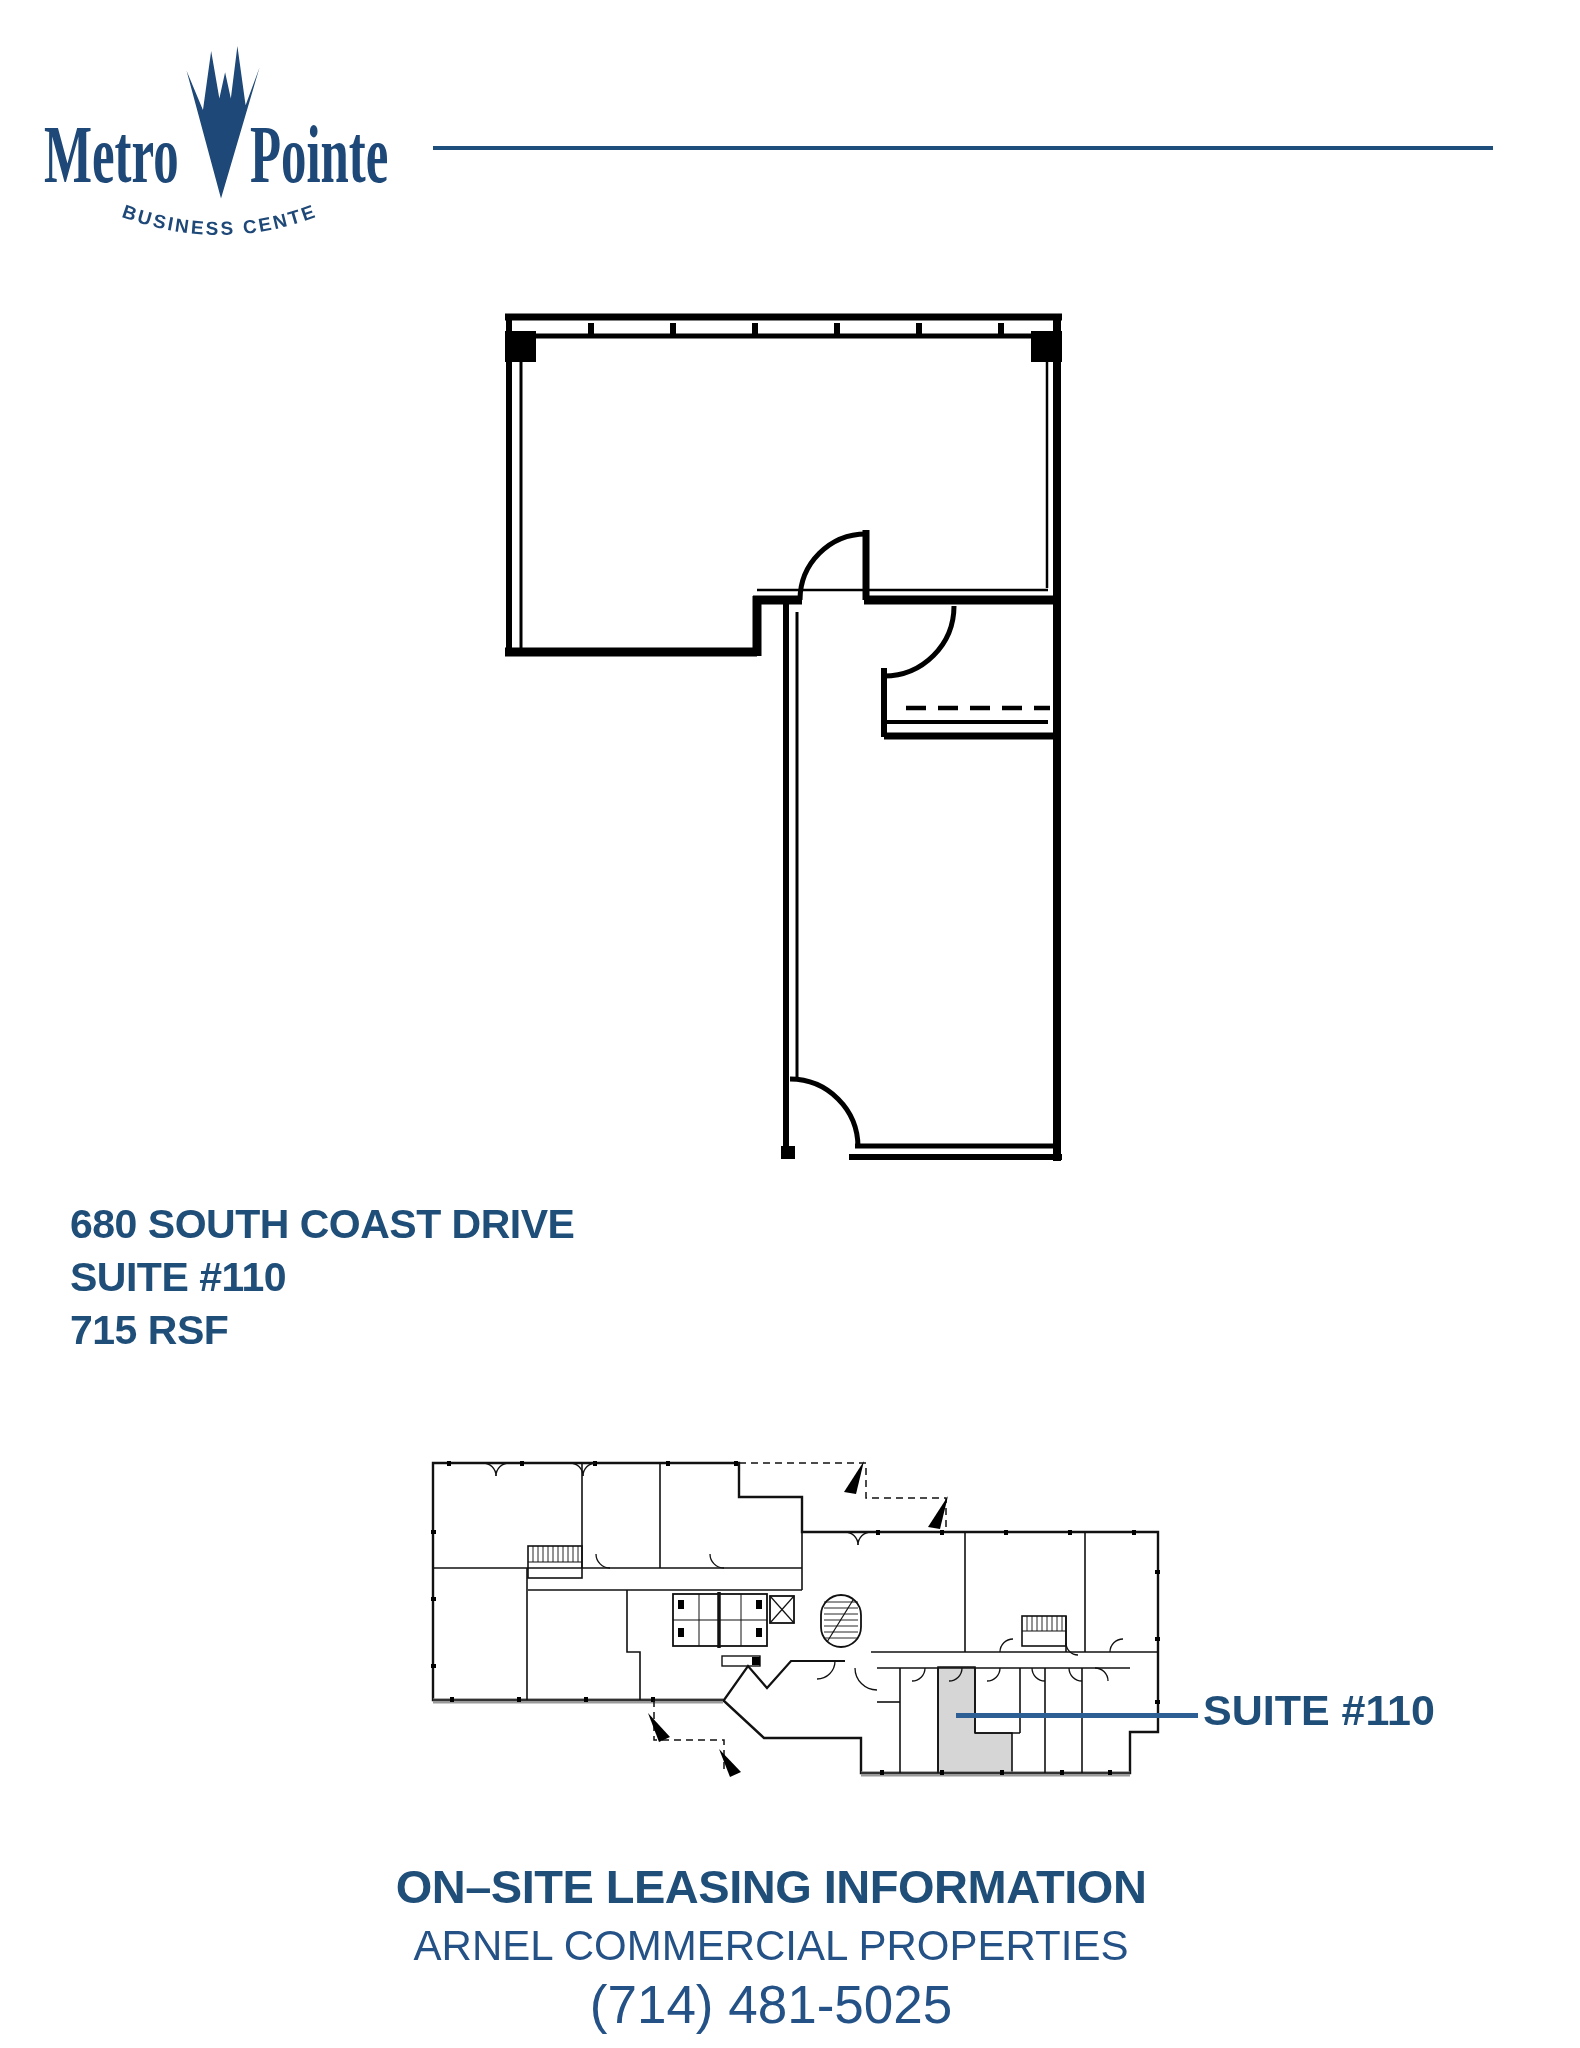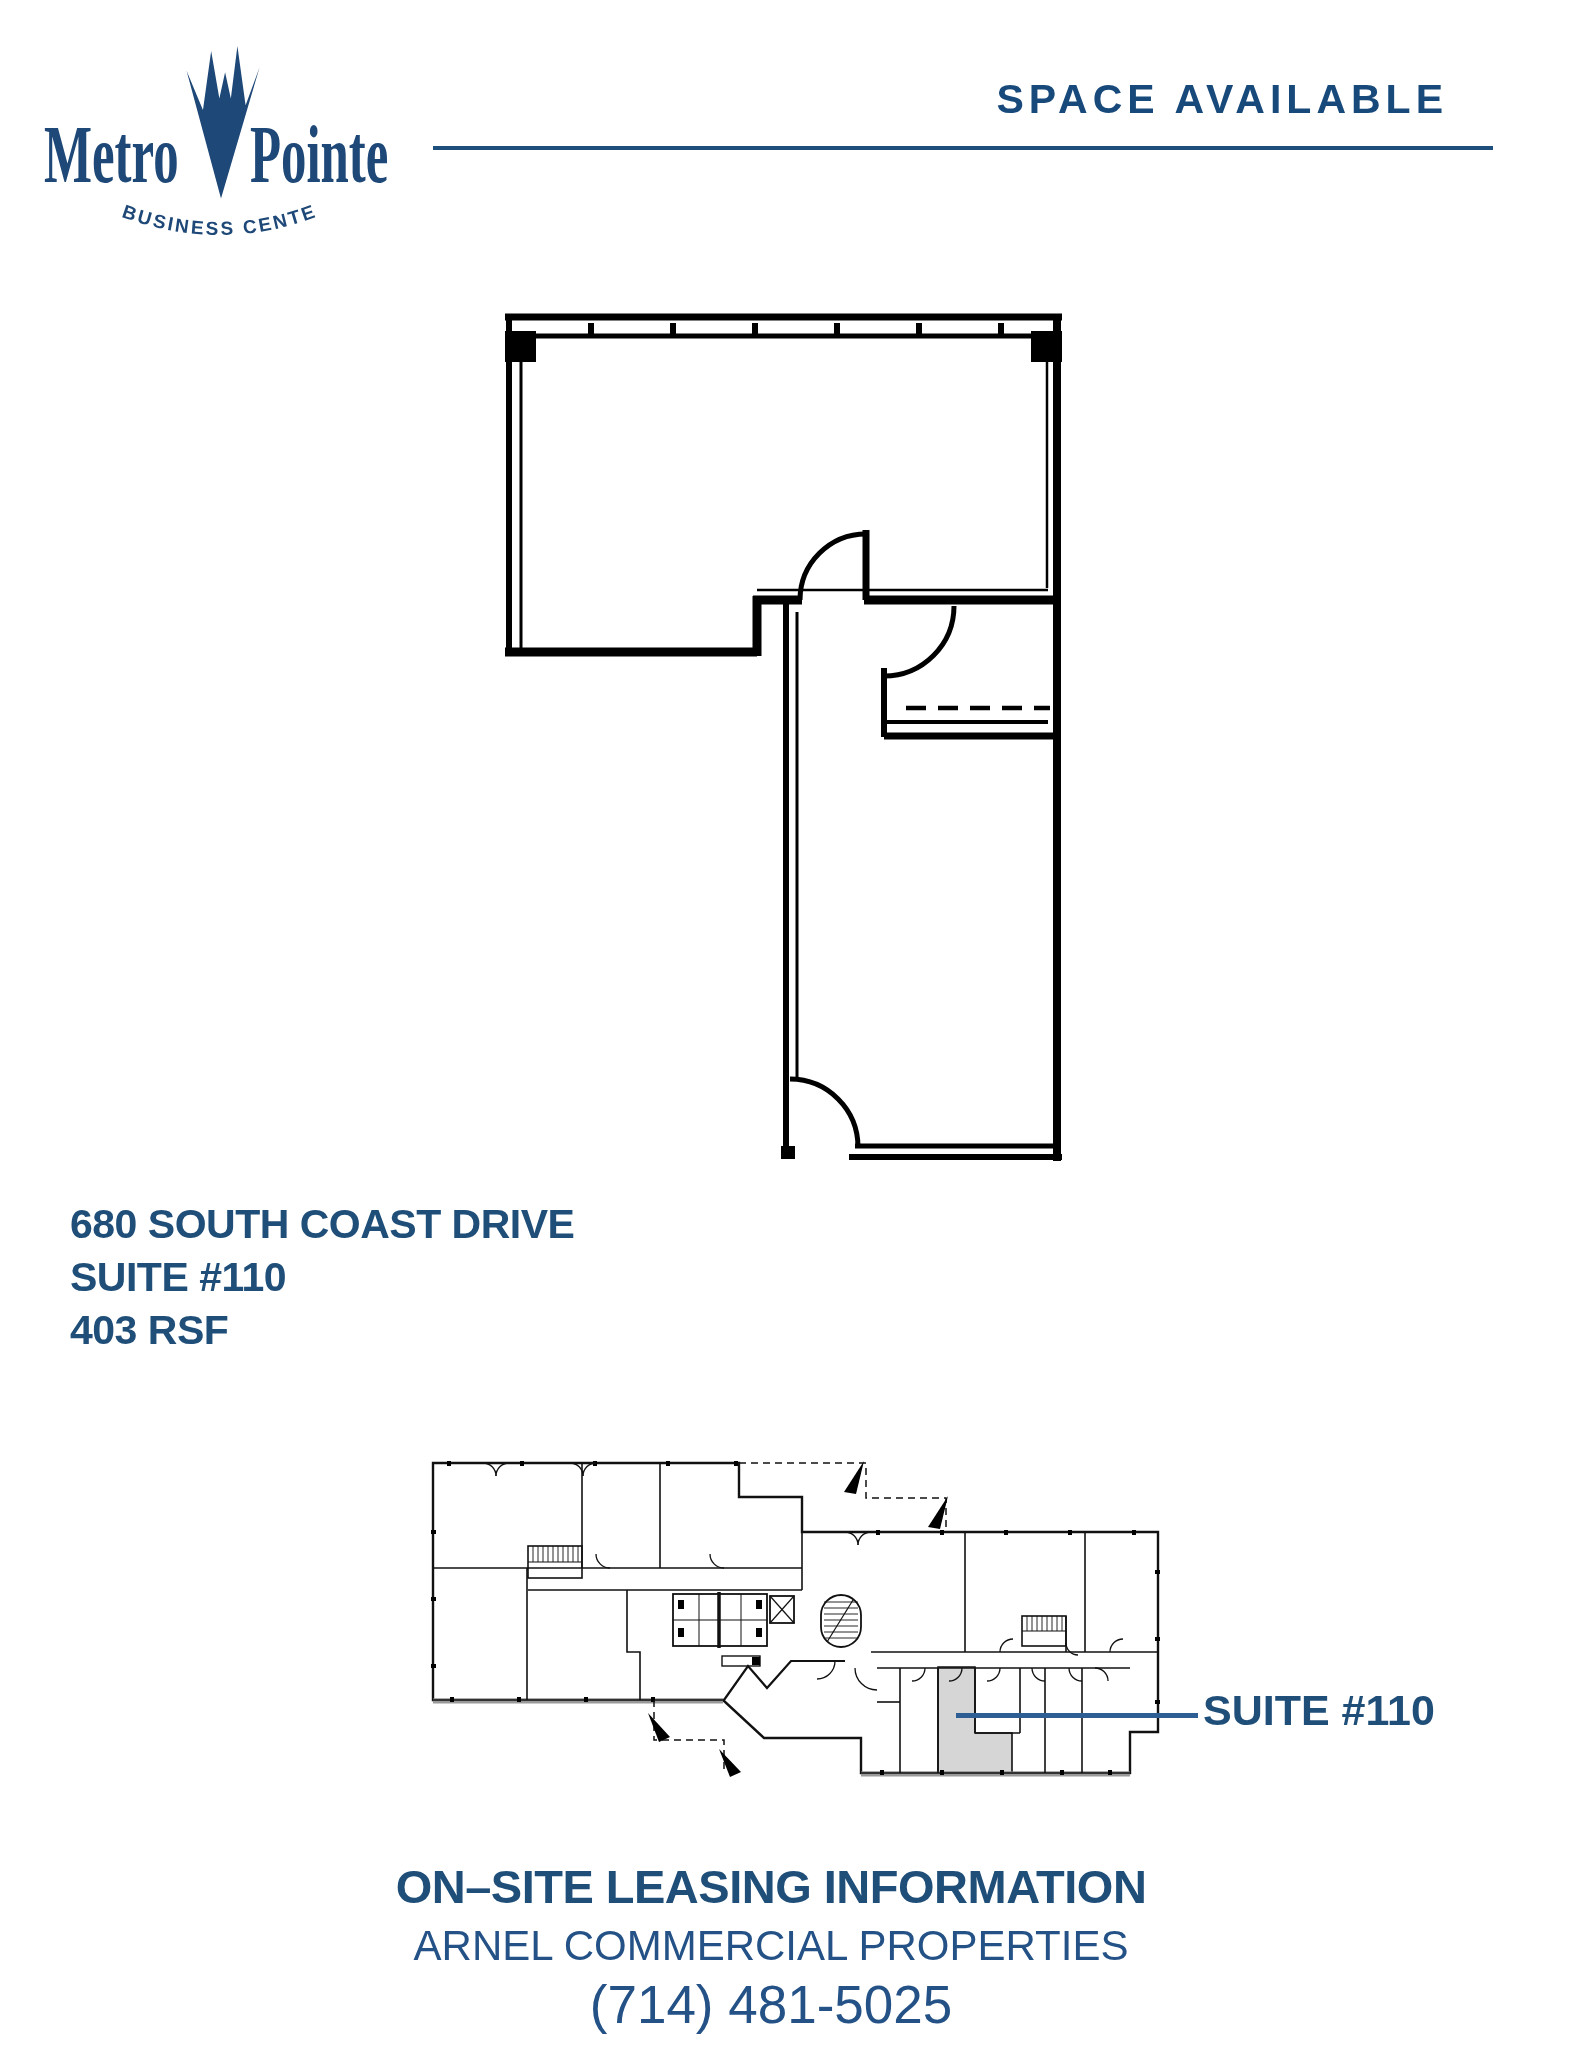--- a/index.html
+++ b/index.html
@@ -51,21 +51,20 @@
     <svg id="logo-tagline" width="212" height="62" viewBox="0 0 212 62">
       <defs>
           <path id="tagarc" d="M 6,16 Q 106,54 206,16"></path>
         </defs>
       <text class="curved" font-size="19" letter-spacing="2.5" fill="#1E4877">
         <textPath href="#tagarc" xlink:href="#tagarc" startOffset="2">BUSINESS CENTER</textPath>
       </text>
     </svg>
   </div>
 
-  <div id="space-available">SPACE AVAILABLE</div>
   <div id="header-rule"></div>
 
   <svg id="main-plan" width="588" height="878" viewBox="488 298 588 878">
     <g>
 
       <line class="wall" x1="505" y1="317" x2="1062" y2="317" stroke-width="7"></line>
       <line class="wall" x1="513" y1="336" x2="1050" y2="336" stroke-width="5"></line>
       <rect x="588" y="323" width="6" height="11" fill="#000"></rect>
       <rect x="670" y="323" width="6" height="11" fill="#000"></rect>
       <rect x="752" y="323" width="6" height="11" fill="#000"></rect>
@@ -104,21 +103,21 @@
       <line class="wall" x1="866" y1="600" x2="866" y2="530" stroke-width="7"></line>
       <path class="wall" d="M 800,600 A 66 66 0 0 1 866,534" stroke-width="5"></path>
       <path class="wall" d="M 954,606 A 70 70 0 0 1 884,676" stroke-width="5"></path>
       <path class="wall" d="M 790,1079 A 68 68 0 0 1 858,1147" stroke-width="5"></path>
     </g>
   </svg>
 
   <div id="suite-info">
     <div>680 SOUTH COAST DRIVE</div>
     <div>SUITE #110</div>
-    <div>403 RSF</div>
+    <div>715 RSF</div>
   </div>
 
   <svg id="key-plan" width="760" height="402" viewBox="413 1398 760 402">
 
     <path d="M938,1667 H975 V1733 H1012 V1773 H938 Z" fill="#D6D6D6" stroke="#111" stroke-width="1.6"></path>
     <g>
       <path class="thin" stroke-width="2.4" d="M433,1463 H739 V1497 H802 V1532 H1158 V1732 H1130 V1773 H861 V1738 H764 L723,1700 H433 Z"></path>
 
       <line x1="433" y1="1701" x2="723" y2="1701" stroke="#999" stroke-width="5"></line>
       <line x1="433" y1="1700" x2="723" y2="1700" stroke="#111" stroke-width="1.5"></line>

